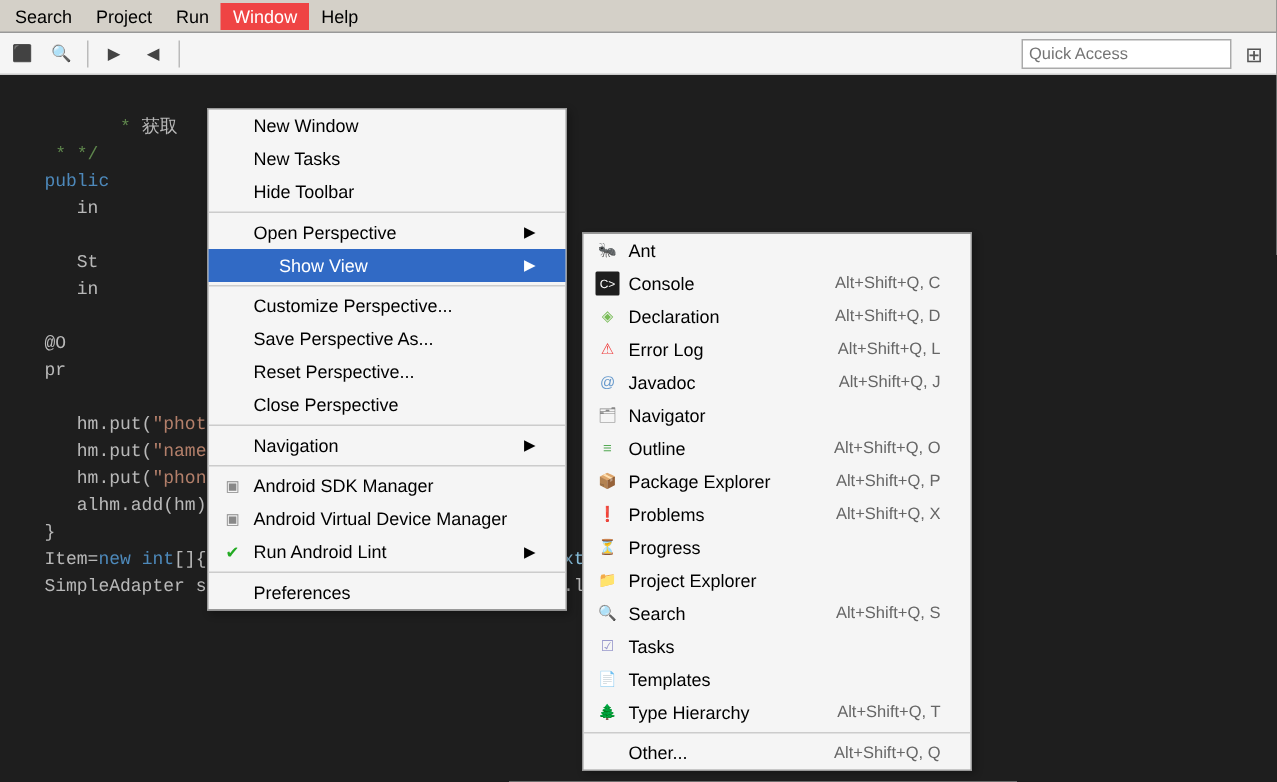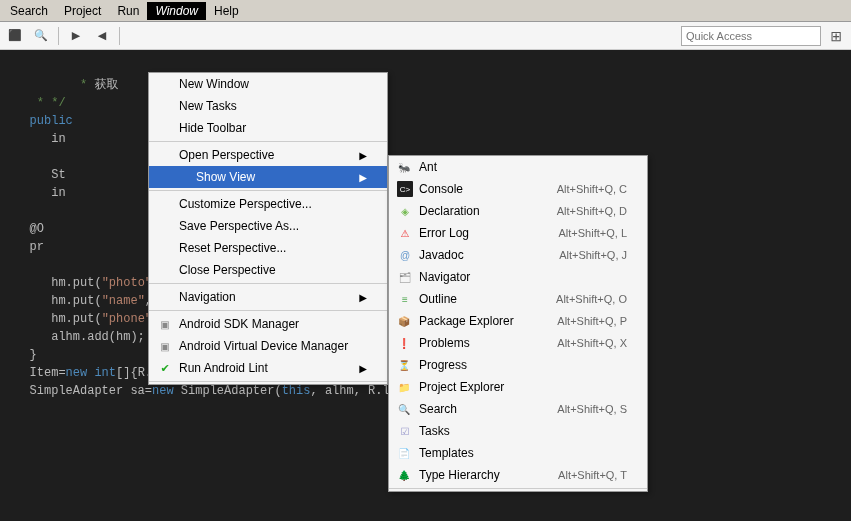--- a/index.html
+++ b/index.html
@@ -22,23 +22,22 @@
       border-bottom: 1px solid #999;
       padding: 0 2px;
     }
     .menubar-item {
       padding: 2px 8px;
       cursor: pointer;
       font-size: 12px;
       color: #000;
     }
     .menubar-item:hover, .menubar-item.active {
-      background: #000000;
+      background: #ef4444;
       color: #fff;
-      font-style: italic;
     }
 
     
     .toolbar {
       display: flex;
       align-items: center;
       background: #f5f5f5;
       height: 28px;
       border-bottom: 1px solid #ccc;
       padding: 0 4px;
@@ -144,21 +143,21 @@
     }
     .menu-separator {
       height: 1px;
       background: #ccc;
       margin: 2px 0;
     }
 
     
     .window-dropdown {
       top: 22px;
-      left: 148px;
+      left: 138px;
       width: 240px;
     }
 
     
     .showview-submenu {
       top: 105px;
       left: 388px;
       width: 260px;
     }
 
@@ -283,20 +282,24 @@
     <div class="menu-item">
       <span class="icon menu-icon-nav">▣</span>
       <span>Android Virtual Device Manager</span>
     </div>
     <div class="menu-item">
       <span class="icon" style="color:#2a2;font-size:11px;">✔</span>
       <span>Run Android Lint</span>
       <span class="arrow">▶</span>
     </div>
     <div class="menu-separator"></div>
+    <div class="menu-item">
+      <span class="icon"></span>
+      <span>Preferences</span>
+    </div>
   </div>
 
   <div class="dropdown-menu showview-submenu">
     <div class="menu-item">
       <span class="icon menu-icon-ant">🐜</span>
       <span>Ant</span>
     </div>
     <div class="menu-item">
       <span class="icon" style="background:#1e1e1e;color:#fff;font-size:8px;padding:1px 2px;border-radius:1px;">C&gt;</span>
       <span>Console</span>
@@ -356,15 +359,20 @@
     <div class="menu-item">
       <span class="icon menu-icon-tmpl">📄</span>
       <span>Templates</span>
     </div>
     <div class="menu-item">
       <span class="icon menu-icon-hier">🌲</span>
       <span>Type Hierarchy</span>
       <span class="shortcut">Alt+Shift+Q, T</span>
     </div>
     <div class="menu-separator"></div>
+    <div class="menu-item">
+      <span class="icon"></span>
+      <span>Other...</span>
+      <span class="shortcut">Alt+Shift+Q, Q</span>
+    </div>
   </div>
 
 </div>
 
 </body></html>

